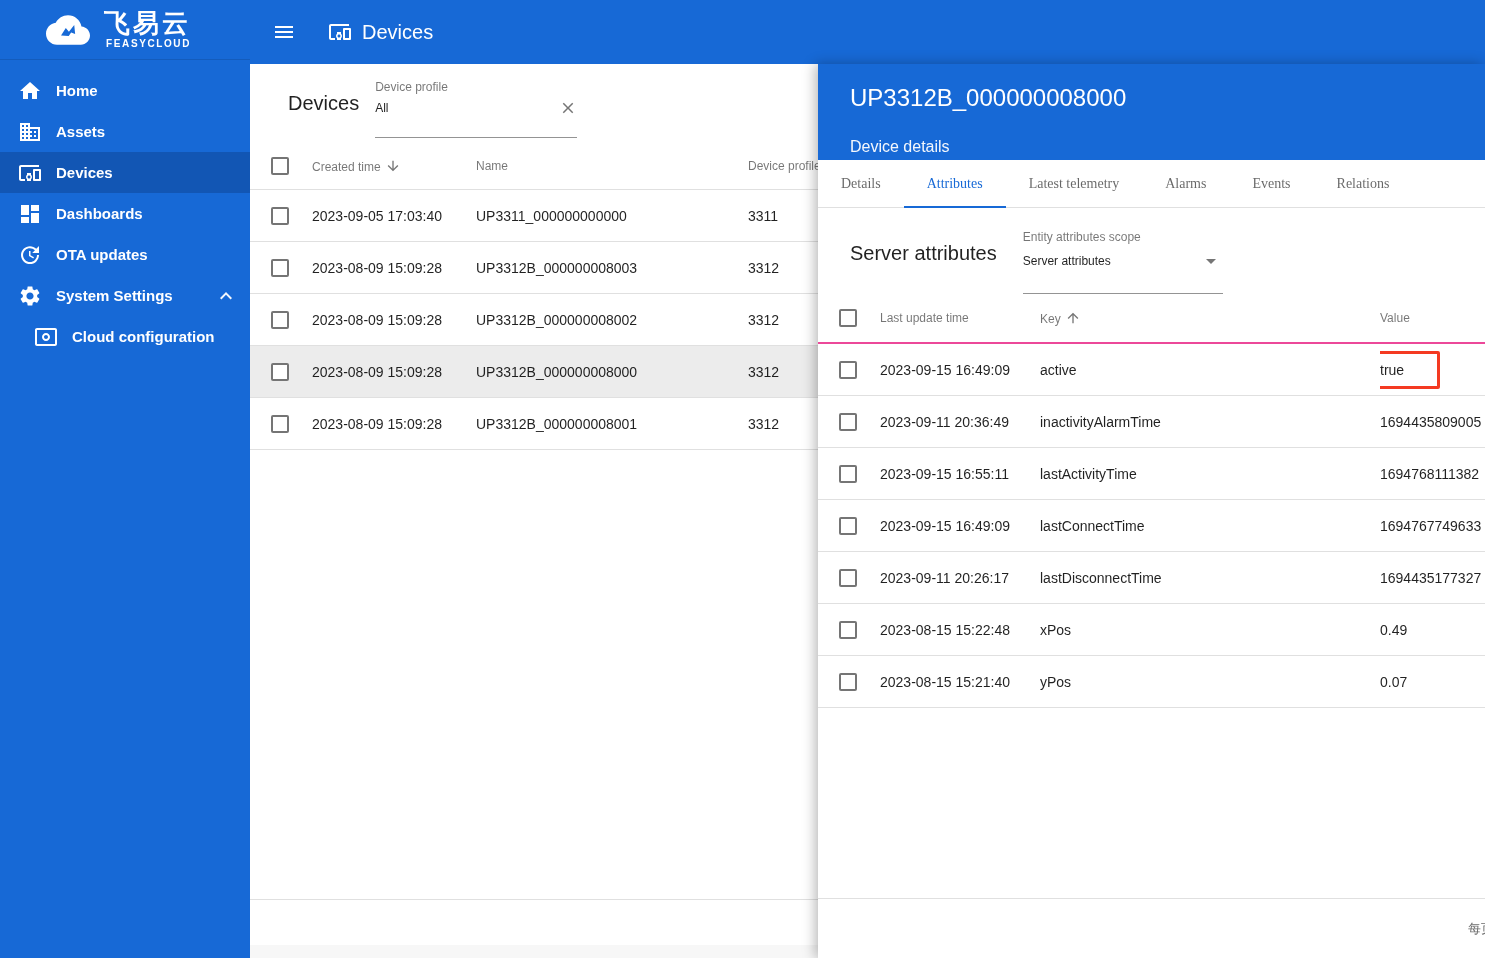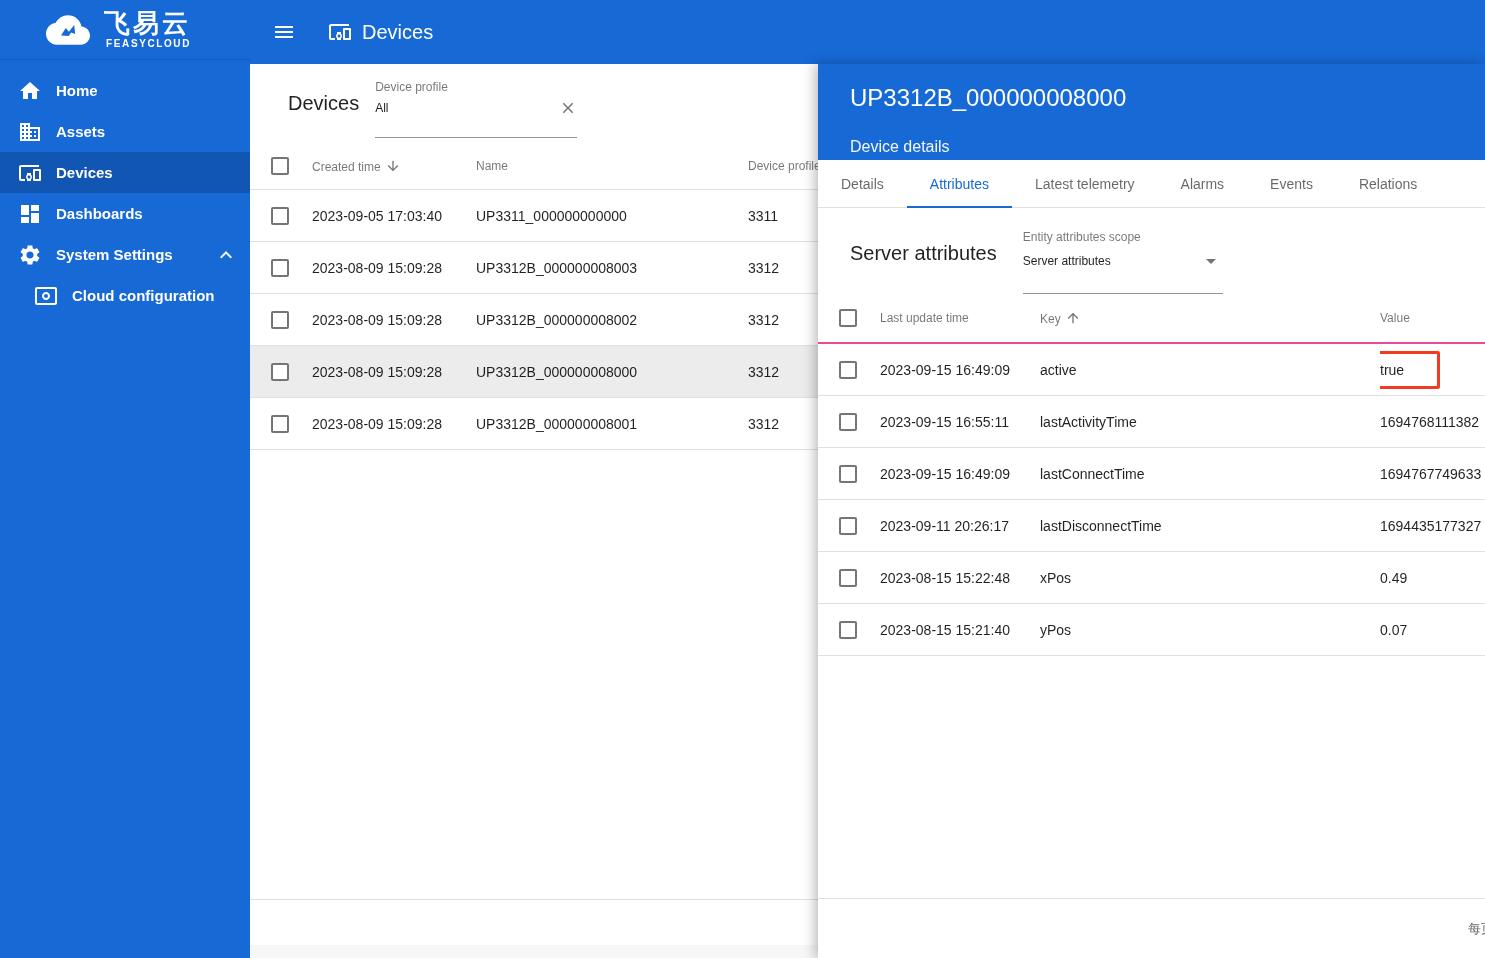--- a/index.html
+++ b/index.html
@@ -1,18 +1,18 @@
 <!DOCTYPE html>
 <html style="--primary: #1769d6; --primary-dark: #1256b4; --highlight-red: #f43a22; --selected-row: #ececec;"><head>
 <meta charset="utf-8">
 <style>
   *{box-sizing:border-box;margin:0;padding:0}
   html,body{width:1485px;height:958px;overflow:hidden;background:#fff;
     font-family:"Liberation Sans","DejaVu Sans",sans-serif;color:rgba(0,0,0,.87)}
-  button{font-family:Liberation Sans, sans-serif;background:none;border:none;cursor:pointer;color:inherit}
+  button{font-family:Liberation Serif, serif;background:none;border:none;cursor:pointer;color:inherit}
   svg{fill:currentColor;display:block;width:100%;height:100%}
   .icon{width:24px;height:24px;display:inline-flex;flex:none}
 
   
   .sidebar{position:fixed;left:0;top:0;width:250px;height:958px;z-index:3;
     background:var(--primary,#1769d6);color:#fff}
   .logo{height:60px;display:flex;align-items:center;padding-left:40px;gap:8px;
     border-bottom:1px solid rgba(0,0,0,.12)}
   .logo-cloud{width:56px;height:44px}
   .logo-cloud .bird{fill:var(--primary,#1769d6)}
@@ -127,20 +127,28 @@
         <span class="icon nav-icon">
           <svg viewBox="0 0 24 24">
             <path d="M3 13h8V3H3v10zm0 8h8v-6H3v6zm10 0h8V11h-8v10zm0-18v6h8V3h-8z"></path>
           </svg>
         </span>
         <span class="nav-label">Dashboards</span>
       </div>
       <div class="nav-item">
         <span class="icon nav-icon">
           <svg viewBox="0 0 24 24">
+            <path d="M21 10.12h-6.78l2.74-2.82c-2.73-2.7-7.15-2.8-9.88-.1-2.73 2.71-2.73 7.08 0 9.79s7.15 2.71 9.88 0C18.32 15.65 19 14.08 19 12.1h2c0 1.98-.88 4.55-2.64 6.29-3.51 3.48-9.21 3.48-12.72 0-3.5-3.47-3.53-9.11-.02-12.58s9.14-3.47 12.65 0L21 3v7.12zM12.5 8v4.25l3.5 2.08-.72 1.21L11 13V8h1.5z"></path>
+          </svg>
+        </span>
+        <span class="nav-label">OTA updates</span>
+      </div>
+      <div class="nav-item">
+        <span class="icon nav-icon">
+          <svg viewBox="0 0 24 24">
             <path d="M19.14 12.94c.04-.3.06-.61.06-.94 0-.32-.02-.64-.07-.94l2.03-1.58c.18-.14.23-.41.12-.61l-1.92-3.32c-.12-.22-.37-.29-.59-.22l-2.39.96c-.5-.38-1.03-.7-1.62-.94l-.36-2.54c-.04-.24-.24-.41-.48-.41h-3.84c-.24 0-.43.17-.47.41l-.36 2.54c-.59.24-1.13.57-1.62.94l-2.39-.96c-.22-.08-.47 0-.59.22L2.74 8.87c-.12.21-.08.47.12.61l2.03 1.58c-.05.3-.09.63-.09.94s.02.64.07.94l-2.03 1.58c-.18.14-.23.41-.12.61l1.92 3.32c.12.22.37.29.59.22l2.39-.96c.5.38 1.03.7 1.62.94l.36 2.54c.05.24.24.41.48.41h3.84c.24 0 .44-.17.47-.41l.36-2.54c.59-.24 1.13-.56 1.62-.94l2.39.96c.22.08.47 0 .59-.22l1.92-3.32c.12-.22.07-.47-.12-.61l-2.01-1.58zM12 15.6c-1.98 0-3.6-1.62-3.6-3.6s1.62-3.6 3.6-3.6 3.6 1.62 3.6 3.6-1.62 3.6-3.6 3.6z"></path>
           </svg>
         </span>
         <span class="nav-label">System Settings</span>
         <span class="icon chev">
           <svg viewBox="0 0 24 24">
             <path d="M7.41 15.41 12 10.83l4.59 4.58L18 14l-6-6-6 6 1.41 1.41z"></path>
           </svg>
         </span>
       </div>
@@ -308,20 +316,28 @@
           <span class="cb"></span>
         </span>
         <span class="cell">2023-09-15 16:49:09</span>
         <span class="cell">active</span>
         <span class="cell"><span class="hl">true</span></span>
       </div>
       <div class="trow arow agrid">
         <span class="cell cbc">
           <span class="cb"></span>
         </span>
+        <span class="cell">2023-09-11 20:36:49</span>
+        <span class="cell">inactivityAlarmTime</span>
+        <span class="cell">1694435809005</span>
+      </div>
+      <div class="trow arow agrid">
+        <span class="cell cbc">
+          <span class="cb"></span>
+        </span>
         <span class="cell">2023-09-15 16:55:11</span>
         <span class="cell">lastActivityTime</span>
         <span class="cell">1694768111382</span>
       </div>
       <div class="trow arow agrid">
         <span class="cell cbc">
           <span class="cb"></span>
         </span>
         <span class="cell">2023-09-15 16:49:09</span>
         <span class="cell">lastConnectTime</span>

